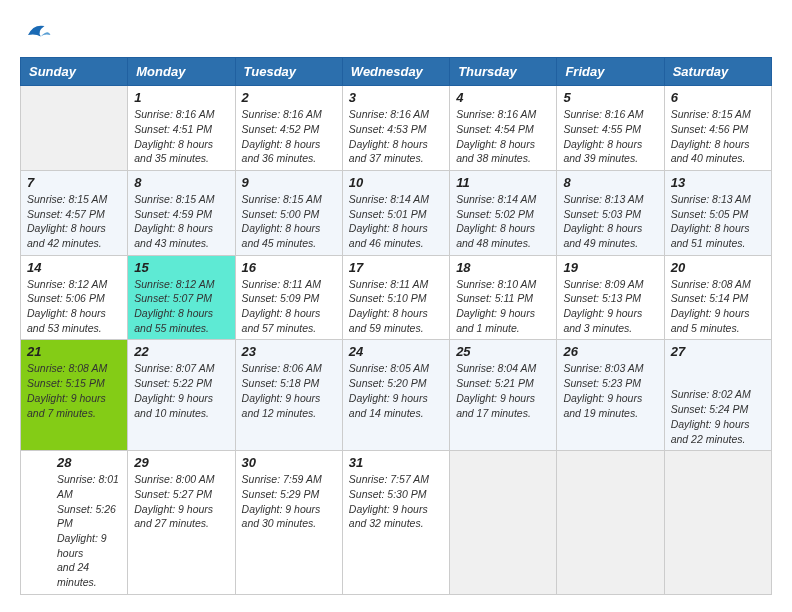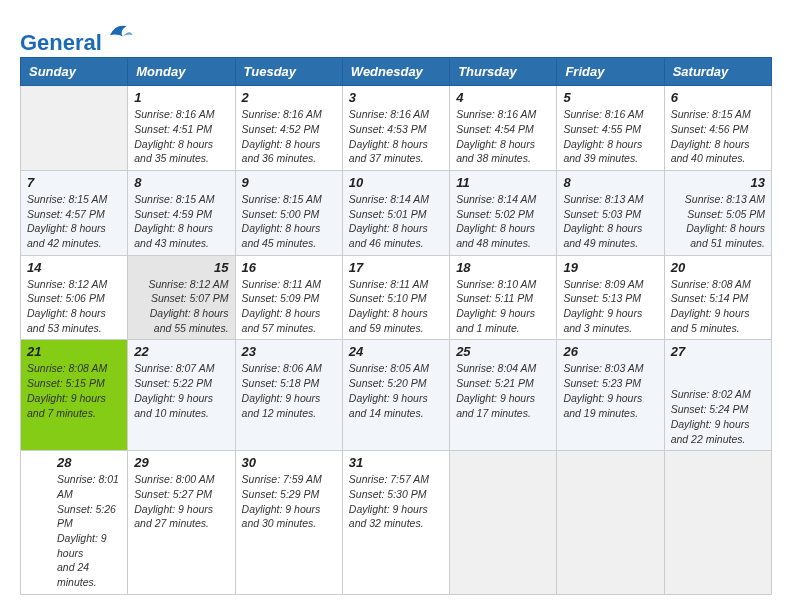--- a/index.html
+++ b/index.html
@@ -95,21 +95,21 @@
       background: #f0f0f0 !important;
     }
   </style>
 </head>
 <body>
 
 <div class="header">
   <div class="logo">
     <div>
       <div class="logo-text">
-        <span>General</span><svg class="logo-bird" viewBox="0 0 40 40" xmlns="http://www.w3.org/2000/svg">
+        <svg class="logo-bird" viewBox="0 0 40 40" xmlns="http://www.w3.org/2000/svg">
           <path d="M8 20 Q15 5 30 8 Q20 15 25 22 Q18 18 8 20Z" fill="#1a6ab5"></path>
           <path d="M25 22 Q35 12 38 20 Q30 18 25 22Z" fill="#5a9fd4"></path>
         </svg>
       </div>
       <div style="font-size:22px;font-weight:bold;color:#1a6ab5;margin-top:-8px;"></div>
     </div>
   </div>
   <div class="title-block">
     <h1></h1>
     <h2></h2>
@@ -210,37 +210,37 @@
 Daylight: 8 hours
 and 48 minutes.</div>
         </td>
         <td style="background-color: rgb(242, 246, 251);">
           <span class="day-num">8</span>
           <div class="day-info" style="white-space: pre-line;">Sunrise: 8:13 AM
 Sunset: 5:03 PM
 Daylight: 8 hours
 and 49 minutes.</div>
         </td>
-        <td style="background-color: rgb(242, 246, 251); text-align: right;">
+        <td style="background-color: rgb(242, 246, 251);">
           <span class="day-num">13</span>
           <div class="day-info" style="white-space: pre-line;">Sunrise: 8:13 AM
 Sunset: 5:05 PM
 Daylight: 8 hours
 and 51 minutes.</div>
         </td>
       </tr>
       <tr>
         <td style="background-color: rgb(255, 255, 255);">
           <span class="day-num">14</span>
           <div class="day-info" style="white-space: pre-line;">Sunrise: 8:12 AM
 Sunset: 5:06 PM
 Daylight: 8 hours
 and 53 minutes.</div>
         </td>
-        <td style="background-color: #e5e5e5; text-align: right;">
+        <td style="background-color: #5eead4;">
           <span class="day-num">15</span>
           <div class="day-info" style="white-space: pre-line;">Sunrise: 8:12 AM
 Sunset: 5:07 PM
 Daylight: 8 hours
 and 55 minutes.</div>
         </td>
         <td style="background-color: rgb(255, 255, 255);">
           <span class="day-num">16</span>
           <div class="day-info" style="white-space: pre-line;">Sunrise: 8:11 AM
 Sunset: 5:09 PM

